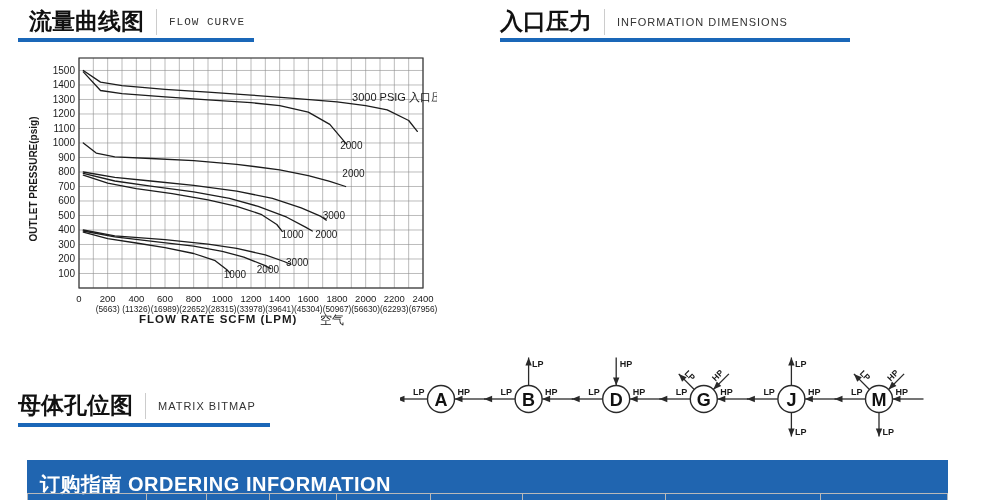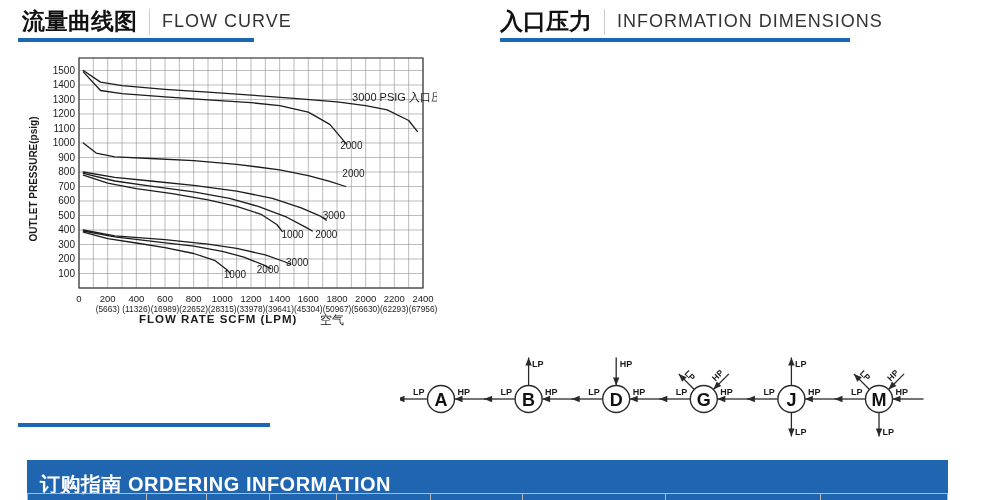--- a/index.html
+++ b/index.html
@@ -1,35 +1,35 @@
 <!DOCTYPE html>
 <html><head>
 <meta charset="utf-8">
 <style>
   html,body{margin:0;padding:0;background:#fff;}
   .page{position:relative;width:1000px;height:500px;background:#ffffff;overflow:hidden;
         font-family:"Liberation Sans",sans-serif;color:#1a1a1a;}
   .sec-header{position:absolute;display:flex;align-items:center;gap:12px;white-space:nowrap;}
   .sec-zh{font-size:23px;font-weight:600;color:#111;}
   .sec-divider{width:1px;height:26px;background:#ccc;}
-  .sec-en{font-size:18px;color:#333;letter-spacing:1px;}
+  .sec-en{font-size:11px;color:#333;letter-spacing:1px;}
   .sec-underline{position:absolute;height:4px;background:#1a67b8;}
   .banner{position:absolute;left:27px;top:460px;width:921px;height:48px;background:#2065b0;
           display:flex;align-items:center;}
   .banner-title{color:#fff;font-size:20px;font-weight:bold;padding-left:13px;letter-spacing:0.5px;}
   .table-sliver{position:absolute;left:27px;top:493px;width:921px;height:7px;border-top:1px solid #b9b9b9;}
   .col-line{position:absolute;top:0;width:1px;height:7px;background:#b9b9b9;}
   svg text{font-family:"Liberation Sans",sans-serif;}
 </style>
 </head>
 <body>
 
 <div class="page">
 
-  <div class="sec-header" style="left:22px;top:6px;">
+  <div class="sec-header" style="left:29px;top:6px;font-family:Liberation Mono, monospace;">
     <span class="sec-zh">流量曲线图</span>
     <span class="sec-divider"></span>
     <span class="sec-en">FLOW CURVE</span>
   </div>
   <div class="sec-underline" style="left:18px;top:38px;width:236px;"></div>
 
   <div class="sec-header" style="left:500px;top:6px;">
     <span class="sec-zh">入口压力</span>
     <span class="sec-divider"></span>
     <span class="sec-en">INFORMATION DIMENSIONS</span>
@@ -135,20 +135,25 @@
       <text x="48" y="74.97919293820934" font-size="10" fill="#1a1a1a" text-anchor="end">1100</text>
       <text x="48" y="60.47730138713746" font-size="10" fill="#1a1a1a" text-anchor="end">1200</text>
       <text x="48" y="45.97540983606558" font-size="10" fill="#1a1a1a" text-anchor="end">1300</text>
       <text x="48" y="31.473518284993702" font-size="10" fill="#1a1a1a" text-anchor="end">1400</text>
       <text x="48" y="16.971626733921823" font-size="10" fill="#1a1a1a" text-anchor="end">1500</text>
       <text x="112" y="266" font-size="11.5" font-weight="bold" fill="#1a1a1a" letter-spacing="1">FLOW RATE   SCFM (LPM)</text>
       <text x="293" y="267" font-size="12" fill="#1a1a1a">空气</text>
       <text x="10" y="122" font-size="10" font-weight="bold" fill="#1a1a1a" text-anchor="middle" transform="rotate(-90,10,122)">OUTLET PRESSURE(psig)</text>
     </svg>
 
+  <div class="sec-header" style="left:18px;top:390px;">
+    <span class="sec-zh">母体孔位图</span>
+    <span class="sec-divider"></span>
+    <span class="sec-en">MATRIX BITMAP</span>
+  </div>
   <div class="sec-underline" style="left:18px;top:423px;width:252px;"></div>
 
   <svg id="matrix-svg" width="590" height="92" style="position:absolute;left:400px;top:352px;">
       <g>
         <line x1="27.5" y1="47" x2="-3.5" y2="47" stroke="#2a2a2a" stroke-width="1.3"></line>
         <polygon points="-3.5,47 4.5,43.8 4.5,50.2" fill="#2a2a2a"></polygon>
         <text x="24.5" y="43" text-anchor="end" font-size="9" font-weight="bold" fill="#1a1a1a">LP</text>
         <line x1="54.5" y1="47" x2="85.5" y2="47" stroke="#2a2a2a" stroke-width="1.3"></line>
         <polygon points="54.5,47 62.5,50.2 62.5,43.8" fill="#2a2a2a"></polygon>
         <text x="57.5" y="43" text-anchor="start" font-size="9" font-weight="bold" fill="#1a1a1a">HP</text>

